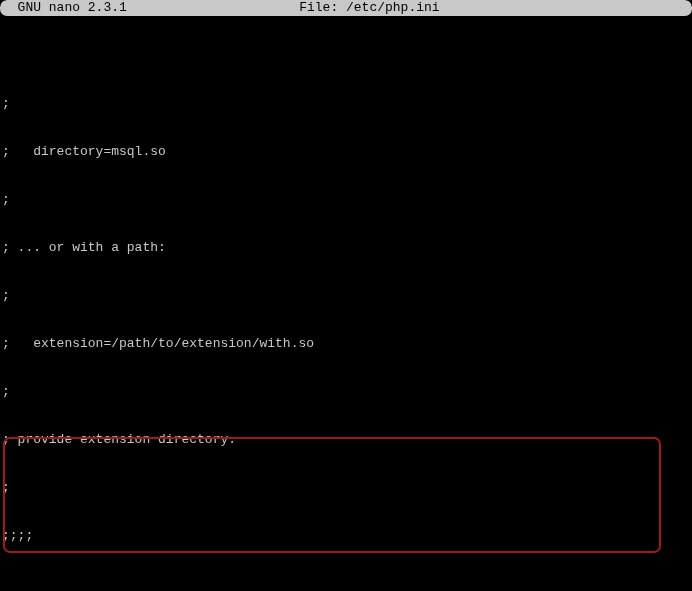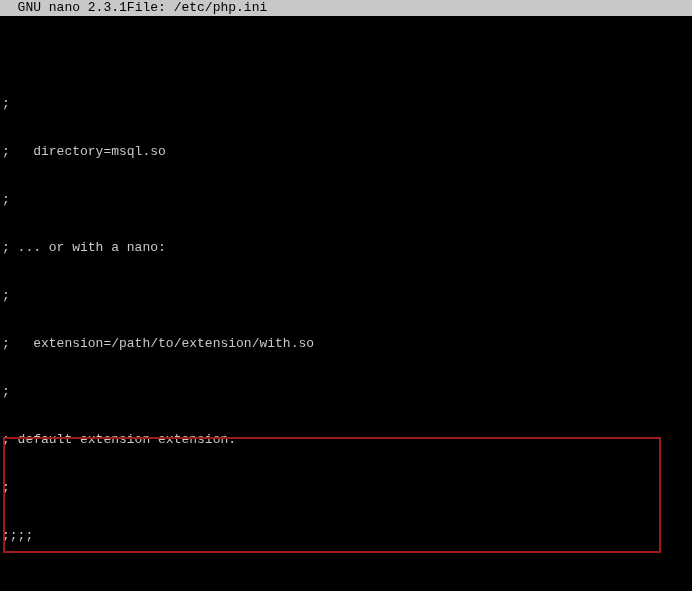--- a/index.html
+++ b/index.html
@@ -1,34 +1,34 @@
 <!DOCTYPE html>
 <html><head>
 <meta charset="utf-8">
 <style>
-  * { margin: 0; padding: 0; box-sizing: border-box; }
+  * { margin: 0; padding: 0; box-sizing: border-box; border-radius: 7px; }
   html, body { width: 692px; height: 591px; overflow: hidden; }
   body {
     background: #000;
     font-family: "Courier New", Consolas, monospace;
     font-size: 13px;
     line-height: 16px;
     color: #c8c8c8;
     position: relative;
   }
   .titlebar {
     background: #c8c8c8;
     color: #000;
     height: 16px;
     display: flex;
     white-space: pre;
     padding-left: 2px;
   }
   .titlebar .app { flex: 0 0 auto; }
-  .titlebar .file { flex: 1; padding-right: 80px; }
+  .titlebar .file { flex: 1; text-align: center; padding-right: 80px; }
   .content {
     padding: 0 2px;
     white-space: pre;
   }
   .content div { height: 16px; }
   .highlight-box {
     position: absolute;
     left: 3px;
     top: 437px;
     width: 658px;
@@ -43,25 +43,25 @@
 <div class="titlebar">
   <span class="app">  GNU nano 2.3.1</span>
   <span class="file">File: /etc/php.ini</span>
 </div>
 
 <div class="content">
   <div></div>
   <div>;</div>
   <div>;   directory=msql.so</div>
   <div>;</div>
-  <div>; ... or with a nano:</div>
+  <div>; ... or with a path:</div>
   <div>;</div>
   <div>;   extension=/path/to/extension/with.so</div>
   <div>;</div>
-  <div>; default extension extension.</div>
+  <div>; provide extension directory.</div>
   <div>;</div>
   <div>;;;;</div>
   
   
   
   
   
   
   
   

